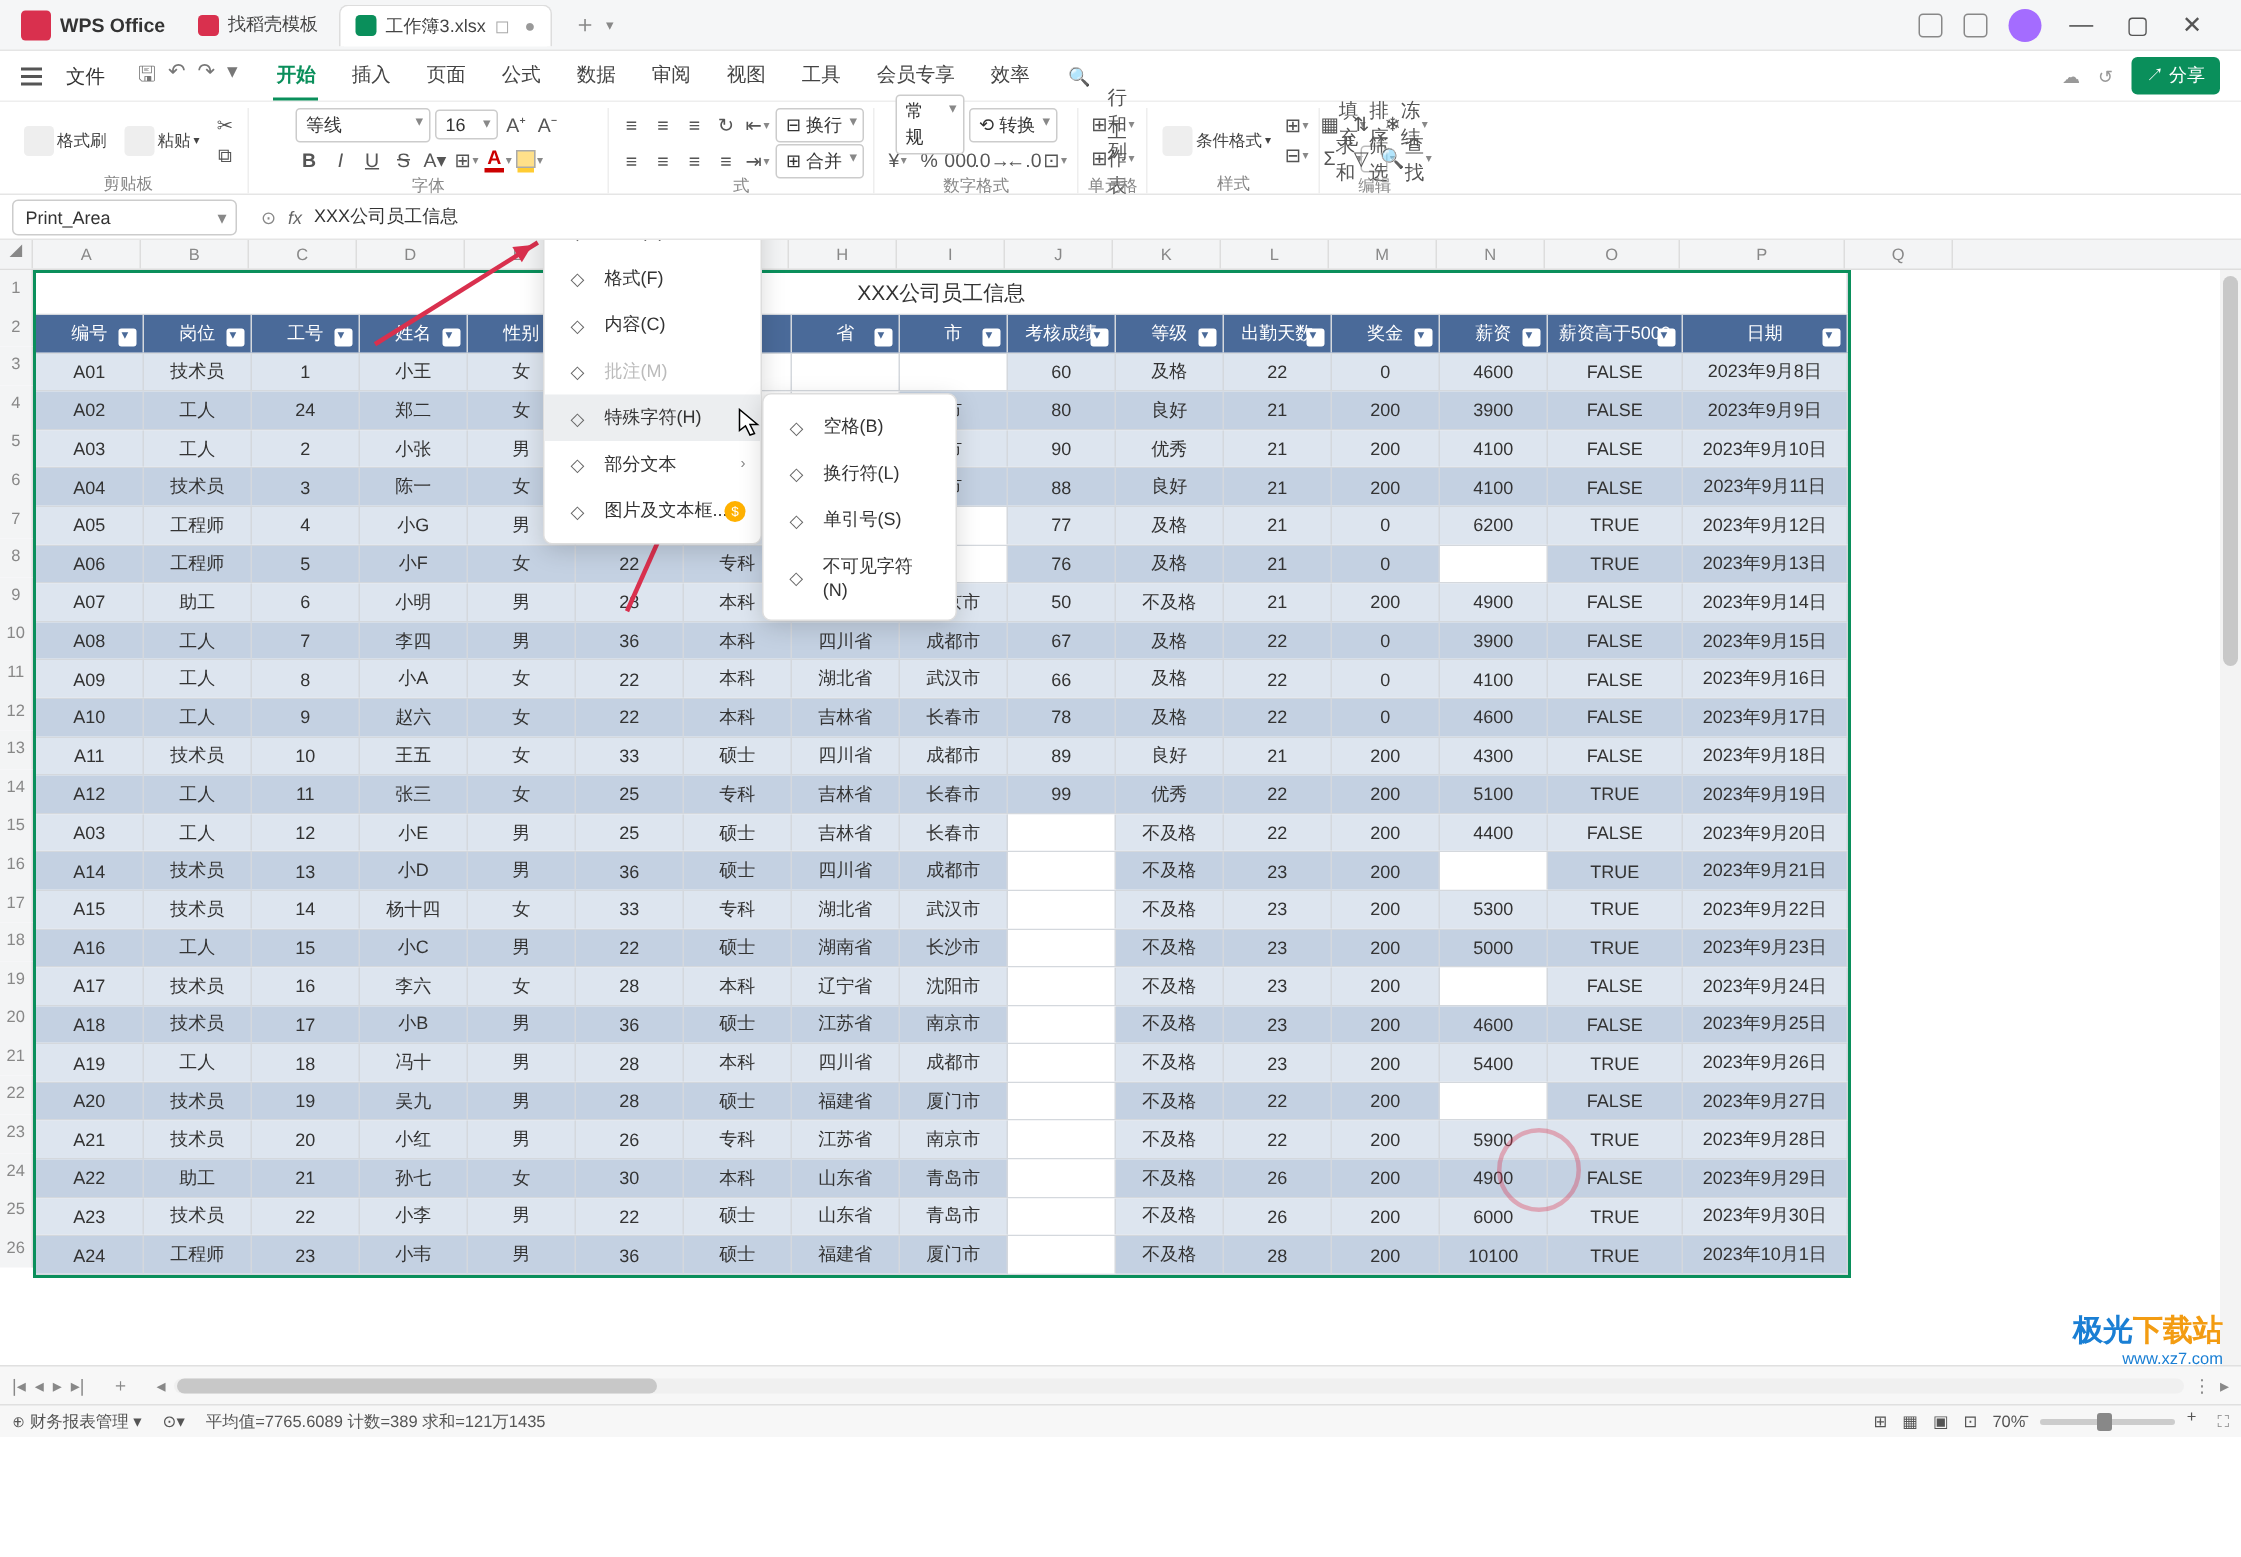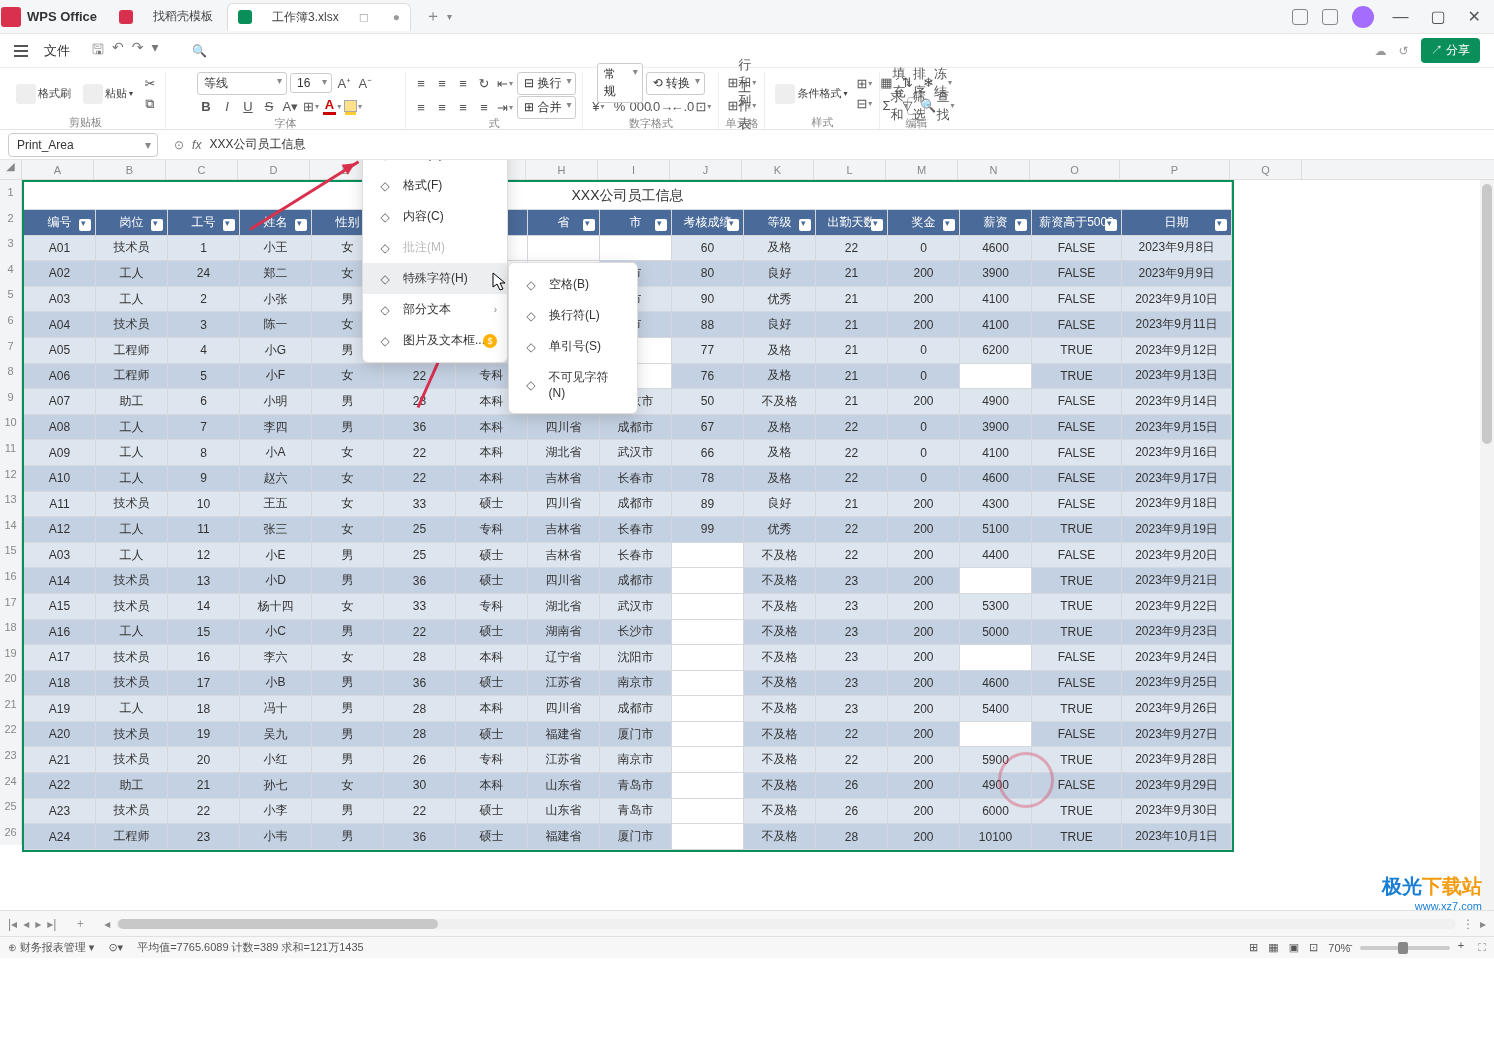--- a/index.html
+++ b/index.html
@@ -1,20 +1,20 @@
 <!DOCTYPE html>
 <html><head>
 <meta charset="utf-8">
 <style>
   * { box-sizing: border-box; font-family: "Microsoft YaHei", sans-serif; }
   body { margin:0; background:#fff; font-size:12px; color:#333; overflow:hidden; width:1494px; height:1038px; }
-  .titlebar { height:34px; display:flex; align-items:center; padding:0 1px; background:#f5f6f7; border-bottom:1px solid #e5e5e5;}
+  .titlebar { height:34px; display:flex; align-items:center; padding:0 14px; background:#f5f6f7; border-bottom:1px solid #e5e5e5;}
   .app-logo { width:20px; height:20px; background:#d9304e; border-radius:3px; margin-right:6px;}
   .app-name { font-weight:600; color:#333; font-size:13px; margin-right:12px;}
-  .tab { display:flex; align-items:center; gap:20px; padding:5px 10px; border-radius:6px 6px 0 0; margin-right:4px; font-size:12px; color:#444;}
+  .tab { display:flex; align-items:center; gap:6px; padding:5px 10px; border-radius:6px 6px 0 0; margin-right:4px; font-size:12px; color:#444;}
   .tab.doc { background:#fff; border:1px solid #ddd; border-bottom:none;}
   .tab .ico { width:14px; height:14px; border-radius:3px;}
   .tab .close { font-size:12px; color:#999; margin-left:4px;}
   .tbar-right { margin-left:auto; display:flex; align-items:center; gap:14px; padding-right:8px;}
   .tbar-right .ico { width:16px; height:16px; border:1px solid #888; border-radius:3px;}
   .avatar { width:22px; height:22px; border-radius:50%; background:#a46cff;}
   .winbtn { font-size:16px; color:#555; padding:0 4px;}
   
   .menubar { height:34px; display:flex; align-items:center; padding:0 14px; gap:4px; border-bottom:1px solid #eee;}
   .menubar .hm { width:14px; height:12px; border-top:2px solid #555; border-bottom:2px solid #555; position:relative; margin-right:4px;}
@@ -138,20 +138,32 @@
 
 <div class="menubar">
   <span class="hm"></span>
   <span class="file-btn">文件</span>
   <div class="qat">
     <span>🖫</span>
     <span>↶</span>
     <span>↷</span>
     <span>▾</span>
   </div>
+  <div class="menutabs" id="menutabs">
+      <span class="mt active">开始</span>
+      <span class="mt">插入</span>
+      <span class="mt">页面</span>
+      <span class="mt">公式</span>
+      <span class="mt">数据</span>
+      <span class="mt">审阅</span>
+      <span class="mt">视图</span>
+      <span class="mt">工具</span>
+      <span class="mt">会员专享</span>
+      <span class="mt">效率</span>
+    </div>
   <span style="margin-left:20px;color:#888">🔍</span>
   <div class="menubar-right">
     <span style="color:#999">☁</span>
     <span style="color:#999">↺</span>
     <div class="share-btn">↗ <span>分享</span></div>
   </div>
 </div>
 
 <div class="ribbon">
   <div class="rgroup">

